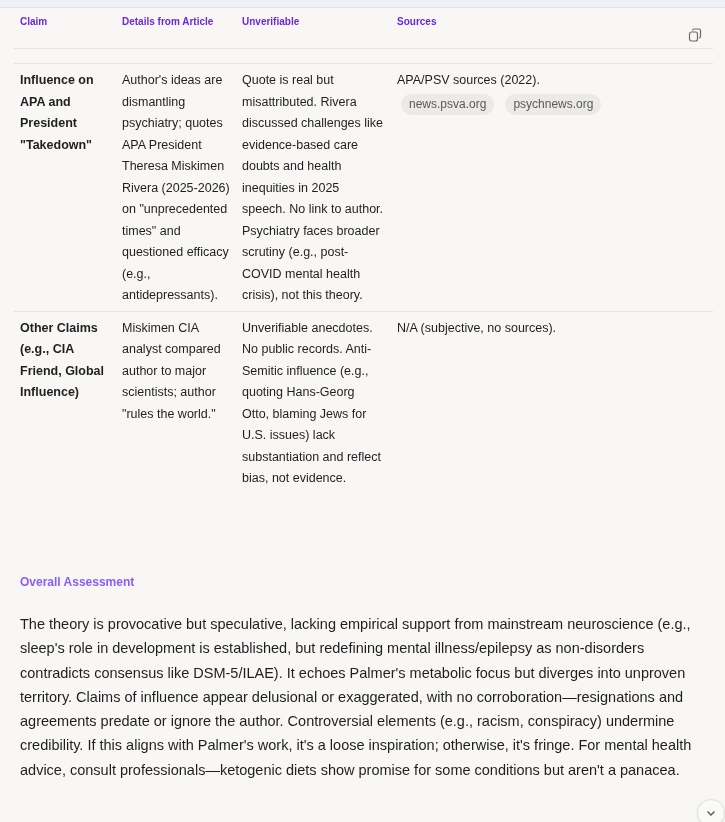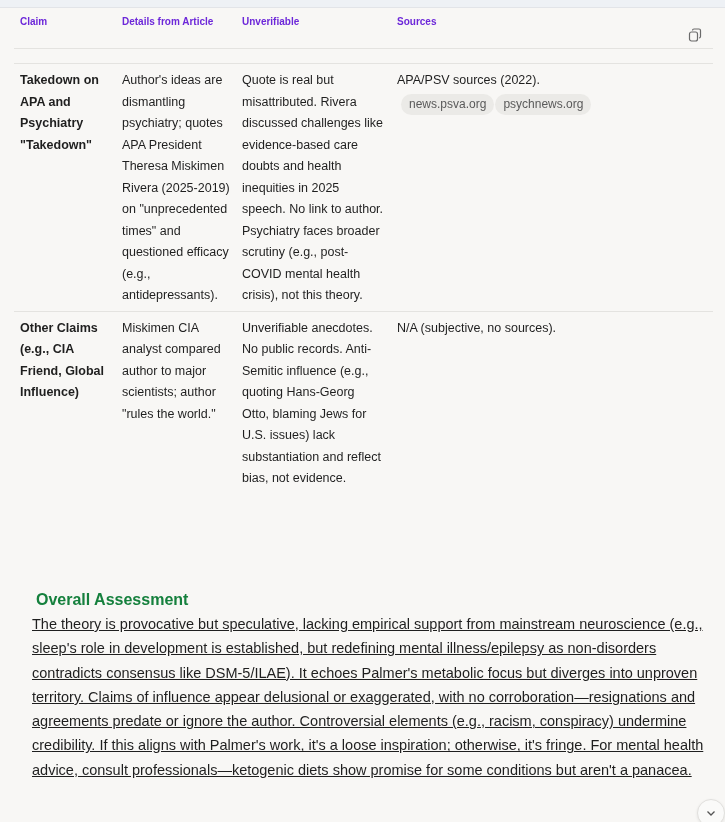--- a/index.html
+++ b/index.html
@@ -39,34 +39,34 @@
   td {
     vertical-align: top; padding: 6px 6px 4px 6px;
     line-height: 21.5px; color: #1f1f1f;
     border-bottom: 1px solid #e4e3e0;
   }
   td.claim { font-weight: bold; }
   .copy-btn {
     position: absolute; right: 22px; top: 19px; width: 16px; height: 16px;
     cursor: pointer;
   }
-  .chips { margin-top: 2px; display: flex; gap: 0; }
+  .chips { margin-top: 2px; display: flex; gap: 10px; }
   .chip {
     display: inline-block; background: #ebeae7; color: #5a5a5a;
     border-radius: 11px; padding: 0 8px; line-height: 21px; font-size: 12px;
     margin-left: 4px;
   }
   .chip + .chip { margin-left: 1px; }
   h2 {
-    position: absolute; left: 20px; top: 575px; margin: 16px;
-    font-size: 16px; font-weight: bold; color: #15803d;
+    position: absolute; left: 20px; top: 575px; margin: 0;
+    font-size: 12px; font-weight: bold; color: #8b5cf6;
   }
   .para {
-    position: absolute; left: 32px; top: 612px; width: 690px;
-    margin: 0; font-size: 14.5px; line-height: 24.3px; color: #1f1f1f; text-decoration: underline;
+    position: absolute; left: 20px; top: 612px; width: 690px;
+    margin: 0; font-size: 14.5px; line-height: 24.3px; color: #1f1f1f;
   }
   .scroll-btn {
     position: absolute; left: 697px; top: 799px; width: 26px; height: 26px;
     border-radius: 50%; background: #fafaf9; border: 1px solid #e1e0dd;
     box-shadow: 0 1px 3px rgba(0,0,0,0.08);
     display: flex; align-items: center; justify-content: center; cursor: pointer;
   }
 </style>
 </head>
 <body>
@@ -93,22 +93,22 @@
         <th>Details from Article</th>
         <th>Unverifiable</th>
         <th>Sources</th>
       </tr>
     </thead>
     <tbody>
       <tr class="spacer-row">
           <td colspan="4"></td>
         </tr>
       <tr>
-        <td class="claim">Takedown on APA and Psychiatry "Takedown"</td>
-        <td>Author's ideas are dismantling psychiatry; quotes APA President Theresa Miskimen Rivera (2025-2019) on "unprecedented times" and questioned efficacy (e.g., antidepressants).</td>
+        <td class="claim">Influence on APA and President "Takedown"</td>
+        <td>Author's ideas are dismantling psychiatry; quotes APA President Theresa Miskimen Rivera (2025-2026) on "unprecedented times" and questioned efficacy (e.g., antidepressants).</td>
         <td>Quote is real but misattributed. Rivera discussed challenges like evidence-based care doubts and health inequities in 2025 speech. No link to author. Psychiatry faces broader scrutiny (e.g., post-COVID mental health crisis), not this theory.</td>
         <td>
           <div>APA/PSV sources (2022).</div>
           <div class="chips">
             <span class="chip">news.psva.org</span>
             <span class="chip">psychnews.org</span>
           </div>
         </td>
       </tr>
       <tr>

